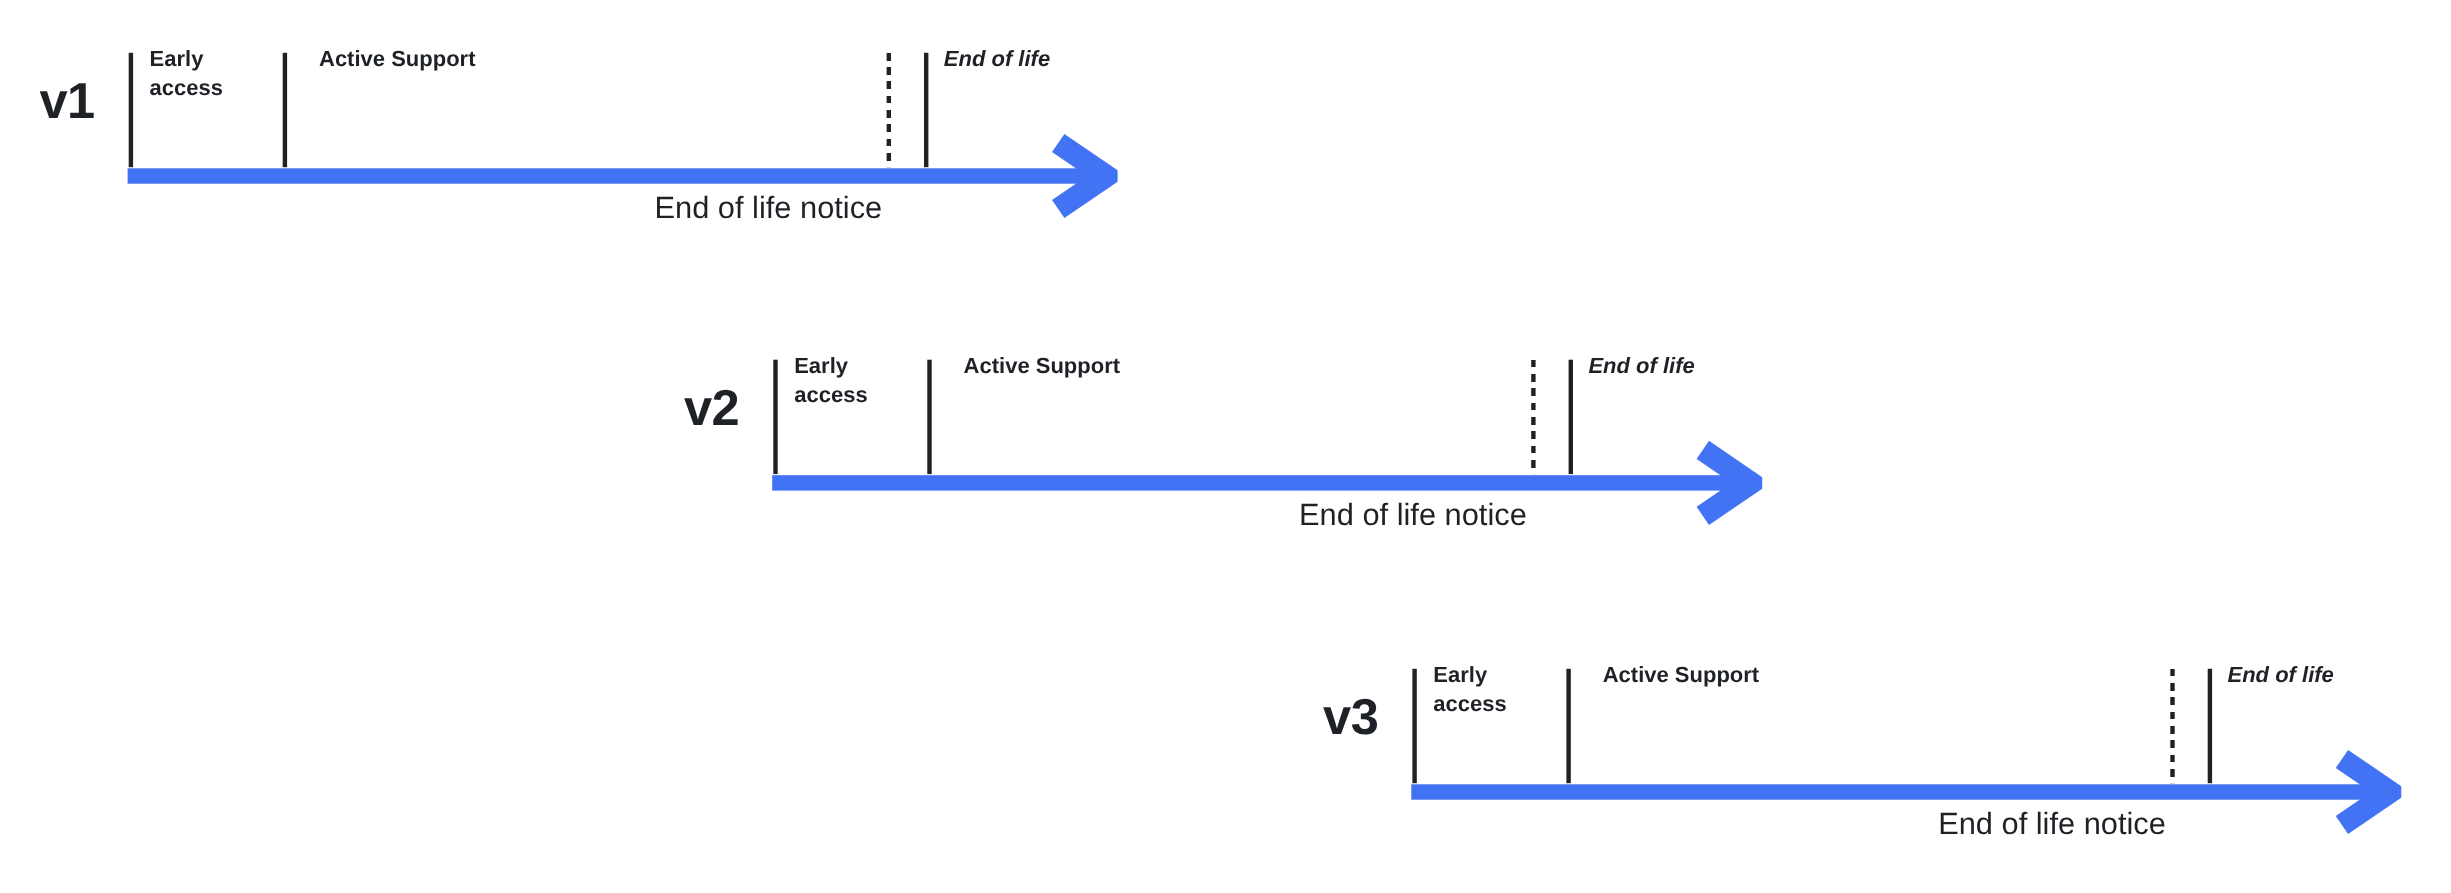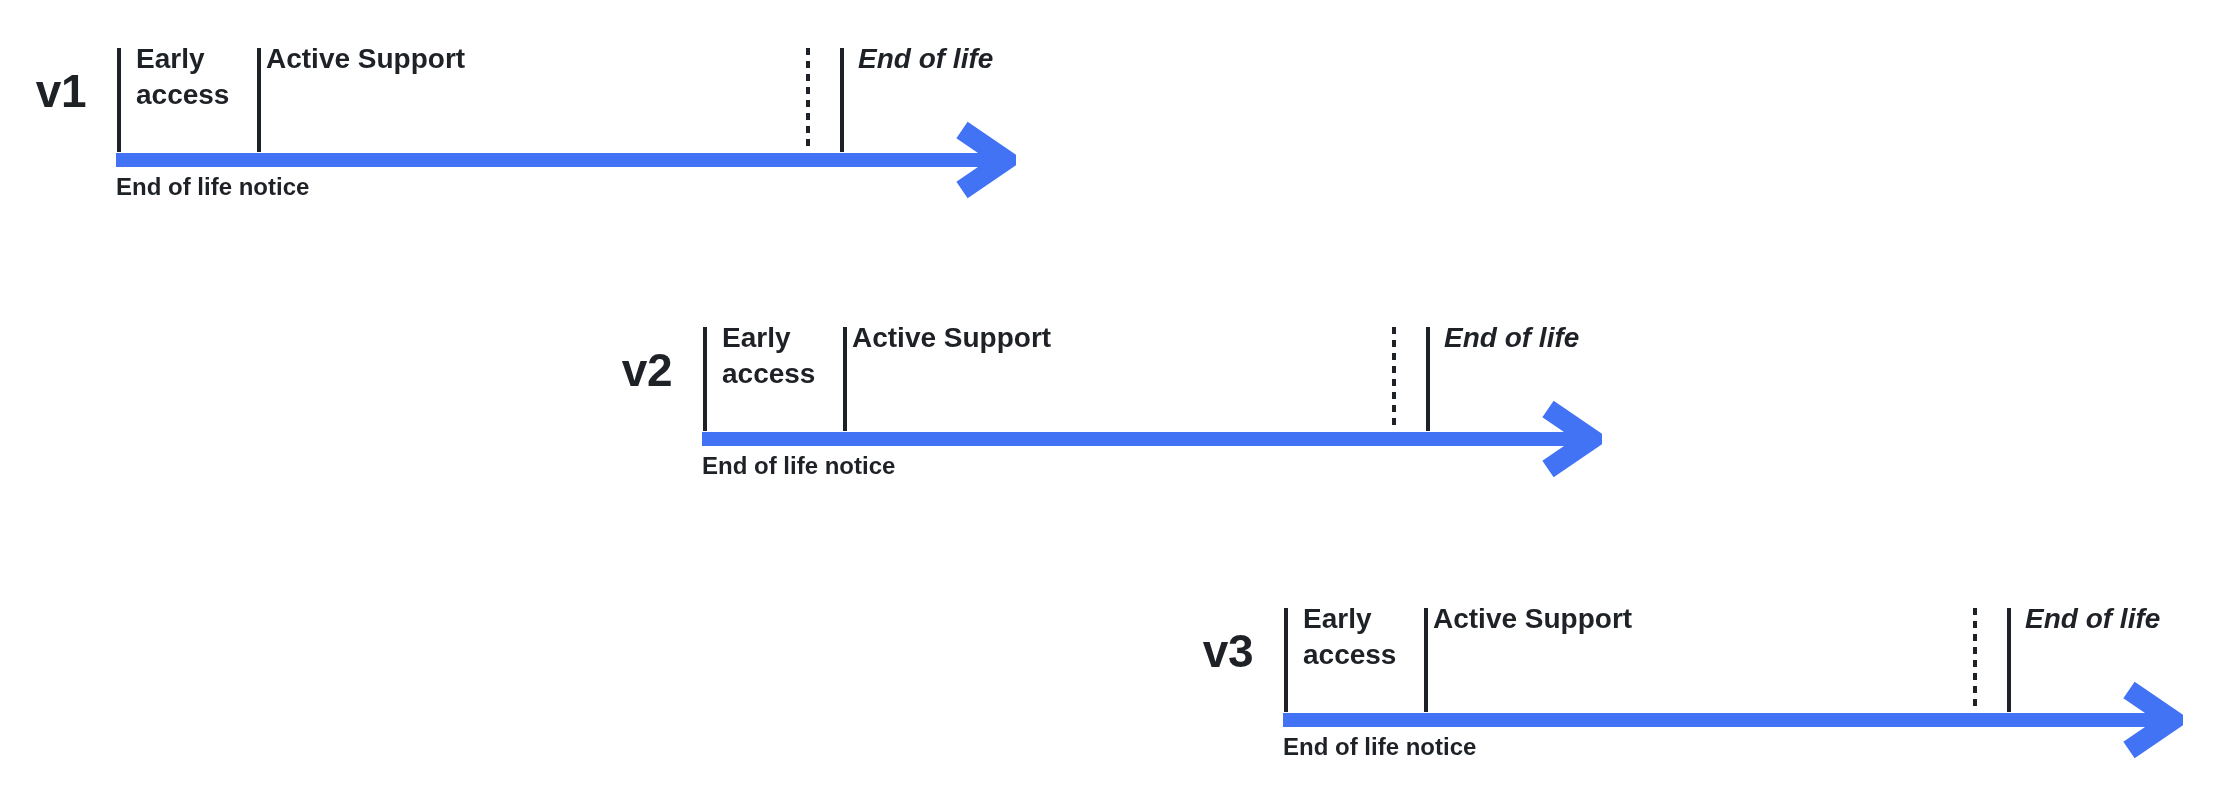--- a/index.html
+++ b/index.html
@@ -40,46 +40,47 @@
     left: 690px;
     background: repeating-linear-gradient(
       to bottom,
       var(--ink, #1e2126) 0px, var(--ink, #1e2126) 7px,
       transparent 7px, transparent 13px);
   }
 
   .phase {
     position: absolute;
     top: -112px;
-    font-size: 28px; font-weight: 700; line-height: 1.3;
+    font-size: 20px; font-weight: 700; line-height: 1.3;
     color: var(--ink, #1e2126);
     white-space: nowrap;
   }
   .phase.early { left: 20px; width: 114px; white-space: normal; }
-  .phase.active { left: 150px; }
+  .phase.active { left: 174px; }
   .phase.eol { left: 742px; font-style: italic; }
 
   .bar {
     position: absolute;
     left: 0; top: 0; width: 875px; height: 14px;
     background: var(--arrow-blue, #4273f4);
   }
 
   .arrowhead { position: absolute; left: 836px; top: -33px; }
   .arrowhead polyline {
     fill: none;
     stroke: var(--arrow-blue, #4273f4);
     stroke-width: 20;
     stroke-linejoin: miter;
   }
 
   .notice {
     position: absolute;
     left: 0; top: 18px; width: 686px;
-    font-size: 24px; font-weight: 700; line-height: 1.3;
+    text-align: right;
+    font-size: 28px; font-weight: 400; line-height: 1.3;
     color: var(--ink, #1e2126);
     white-space: nowrap;
   }
 </style>
 </head>
 <body>
 
 <div class="canvas">
 
   <div class="timeline t1">

